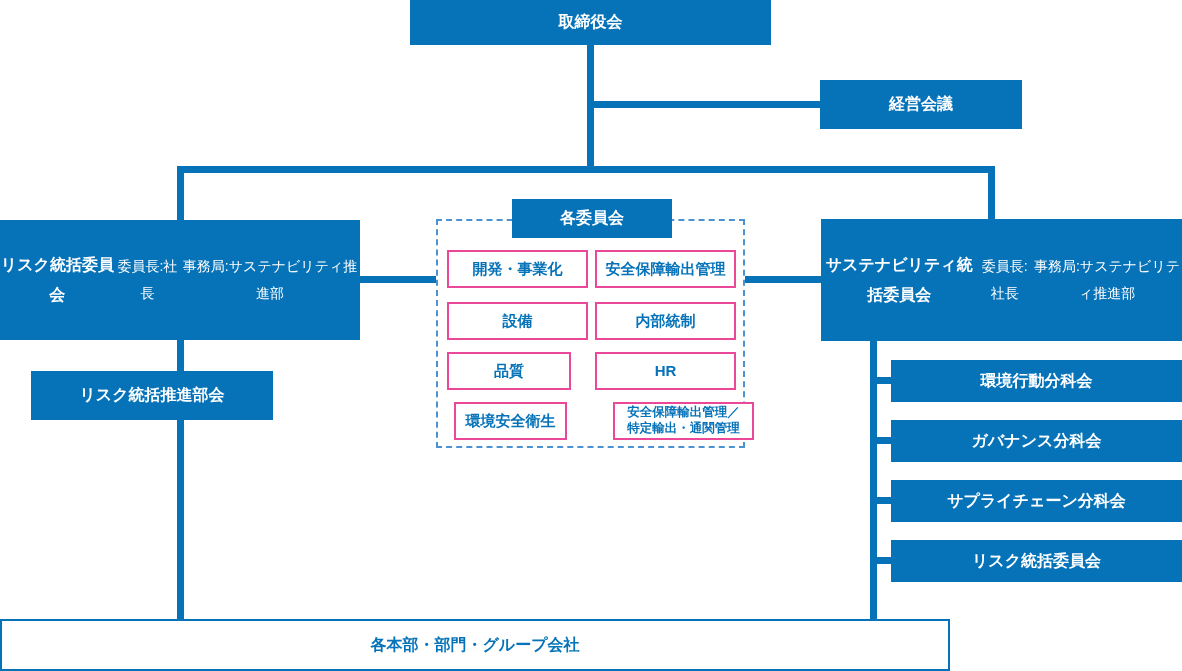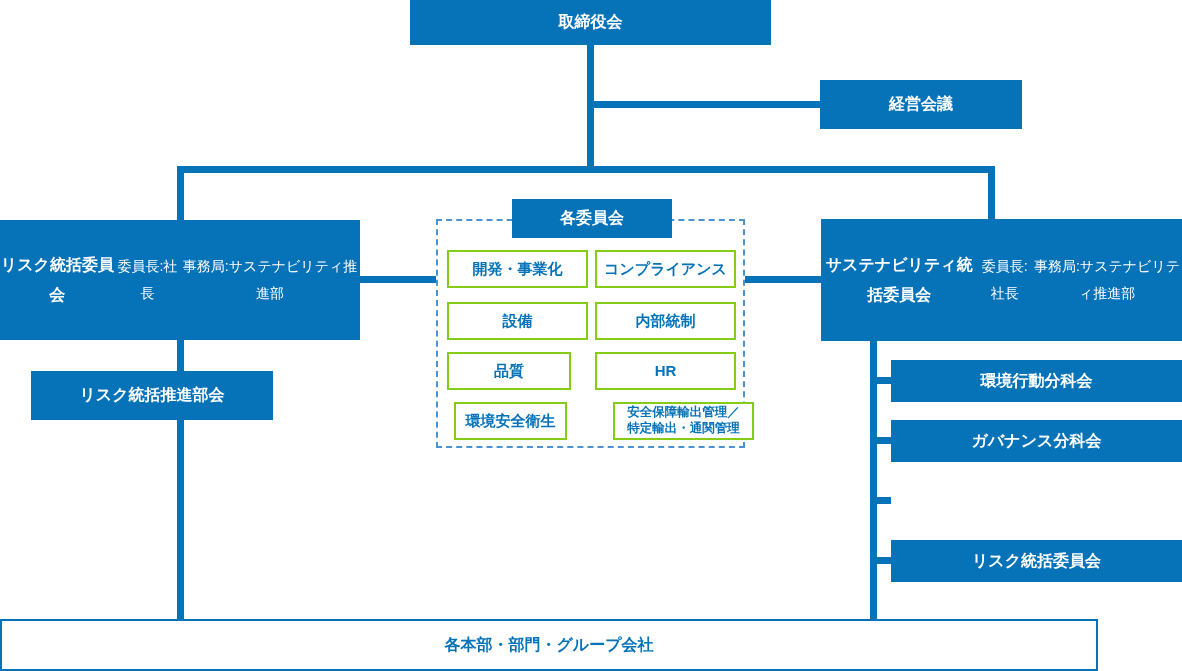--- a/index.html
+++ b/index.html
@@ -12,21 +12,21 @@
     position:absolute;box-sizing:border-box;background:#0673b9;color:#fff;
     display:flex;align-items:center;justify-content:center;text-align:center;
   }
   .bluebox .title{font-weight:bold;font-size:16px;}
   .bigbox{flex-direction:row;line-height:1.9;}
   .bigbox .sub{font-size:14px;font-weight:normal;}
   .dashed-wrap{
     position:absolute;box-sizing:border-box;border:2px dashed #4a92d2;background:transparent;
   }
   .whitebox{
-    position:absolute;box-sizing:border-box;background:#fff;border:2px solid #84cc16;
+    position:absolute;box-sizing:border-box;background:#fff;border:2px solid #ec4899;
     color:#0673b9;font-weight:bold;font-size:15px;
     display:flex;align-items:center;justify-content:center;text-align:center;
     white-space:pre-line;line-height:1.25;
   }
   .whitebox.small{font-size:12.5px;}
   .bottombar{
     position:absolute;box-sizing:border-box;background:#fff;border:2px solid #0673b9;
     color:#0673b9;font-weight:bold;font-size:16px;
     display:flex;align-items:center;justify-content:center;text-align:center;
   }
@@ -68,42 +68,45 @@
     <span class="title">リスク統括推進部会</span>
   </div>
 
   <div class="dashed-wrap" style="left:436px;top:219px;width:309px;height:229px;"></div>
 
   <div class="bluebox" style="left:512px;top:199px;width:160px;height:39px;">
     <span class="title">各委員会</span>
   </div>
 
   <div class="whitebox" style="left:447px;top:250px;width:141px;height:38px;">開発・事業化</div>
-  <div class="whitebox" style="left:595px;top:250px;width:141px;height:38px;">コンプライアンス</div>
+  <div class="whitebox" style="left:595px;top:250px;width:141px;height:38px;">安全保障輸出管理</div>
   <div class="whitebox" style="left:447px;top:302px;width:141px;height:38px;">設備</div>
   <div class="whitebox" style="left:595px;top:302px;width:141px;height:38px;">内部統制</div>
   <div class="whitebox" style="left:447px;top:352px;width:124px;height:38px;">品質</div>
   <div class="whitebox" style="left:595px;top:352px;width:141px;height:38px;">HR</div>
   <div class="whitebox" style="left:447px;top:402px;width:113px;height:38px;margin-left:7px;">環境安全衛生</div>
   <div class="whitebox small" style="left:595px;top:402px;width:141px;height:38px;margin-left:18px;">安全保障輸出管理／
 特定輸出・通関管理</div>
 
   <div class="bluebox bigbox" style="left:821px;top:219px;width:361px;height:122px;">
     <span class="title">サステナビリティ統括委員会</span>
     <span class="sub">委員長:社長</span>
     <span class="sub">事務局:サステナビリティ推進部</span>
   </div>
 
   <div class="bluebox" style="left:891px;top:420px;width:291px;height:42px;">
     <span class="title">ガバナンス分科会</span>
   </div>
   <div class="bluebox" style="left:891px;top:360px;width:291px;height:42px;">
     <span class="title">環境行動分科会</span>
   </div>
+  <div class="bluebox" style="left:891px;top:480px;width:291px;height:42px;">
+    <span class="title">サプライチェーン分科会</span>
+  </div>
   <div class="bluebox" style="left:891px;top:540px;width:291px;height:42px;">
     <span class="title">リスク統括委員会</span>
   </div>
 
-  <div class="bottombar" style="left:0;top:619px;width:1098px;height:52px;">
+  <div class="bottombar" style="left:0;top:619px;width:950px;height:52px;">
     <span>各本部・部門・グループ会社</span>
   </div>
 
 </div>
 
 </body></html>

